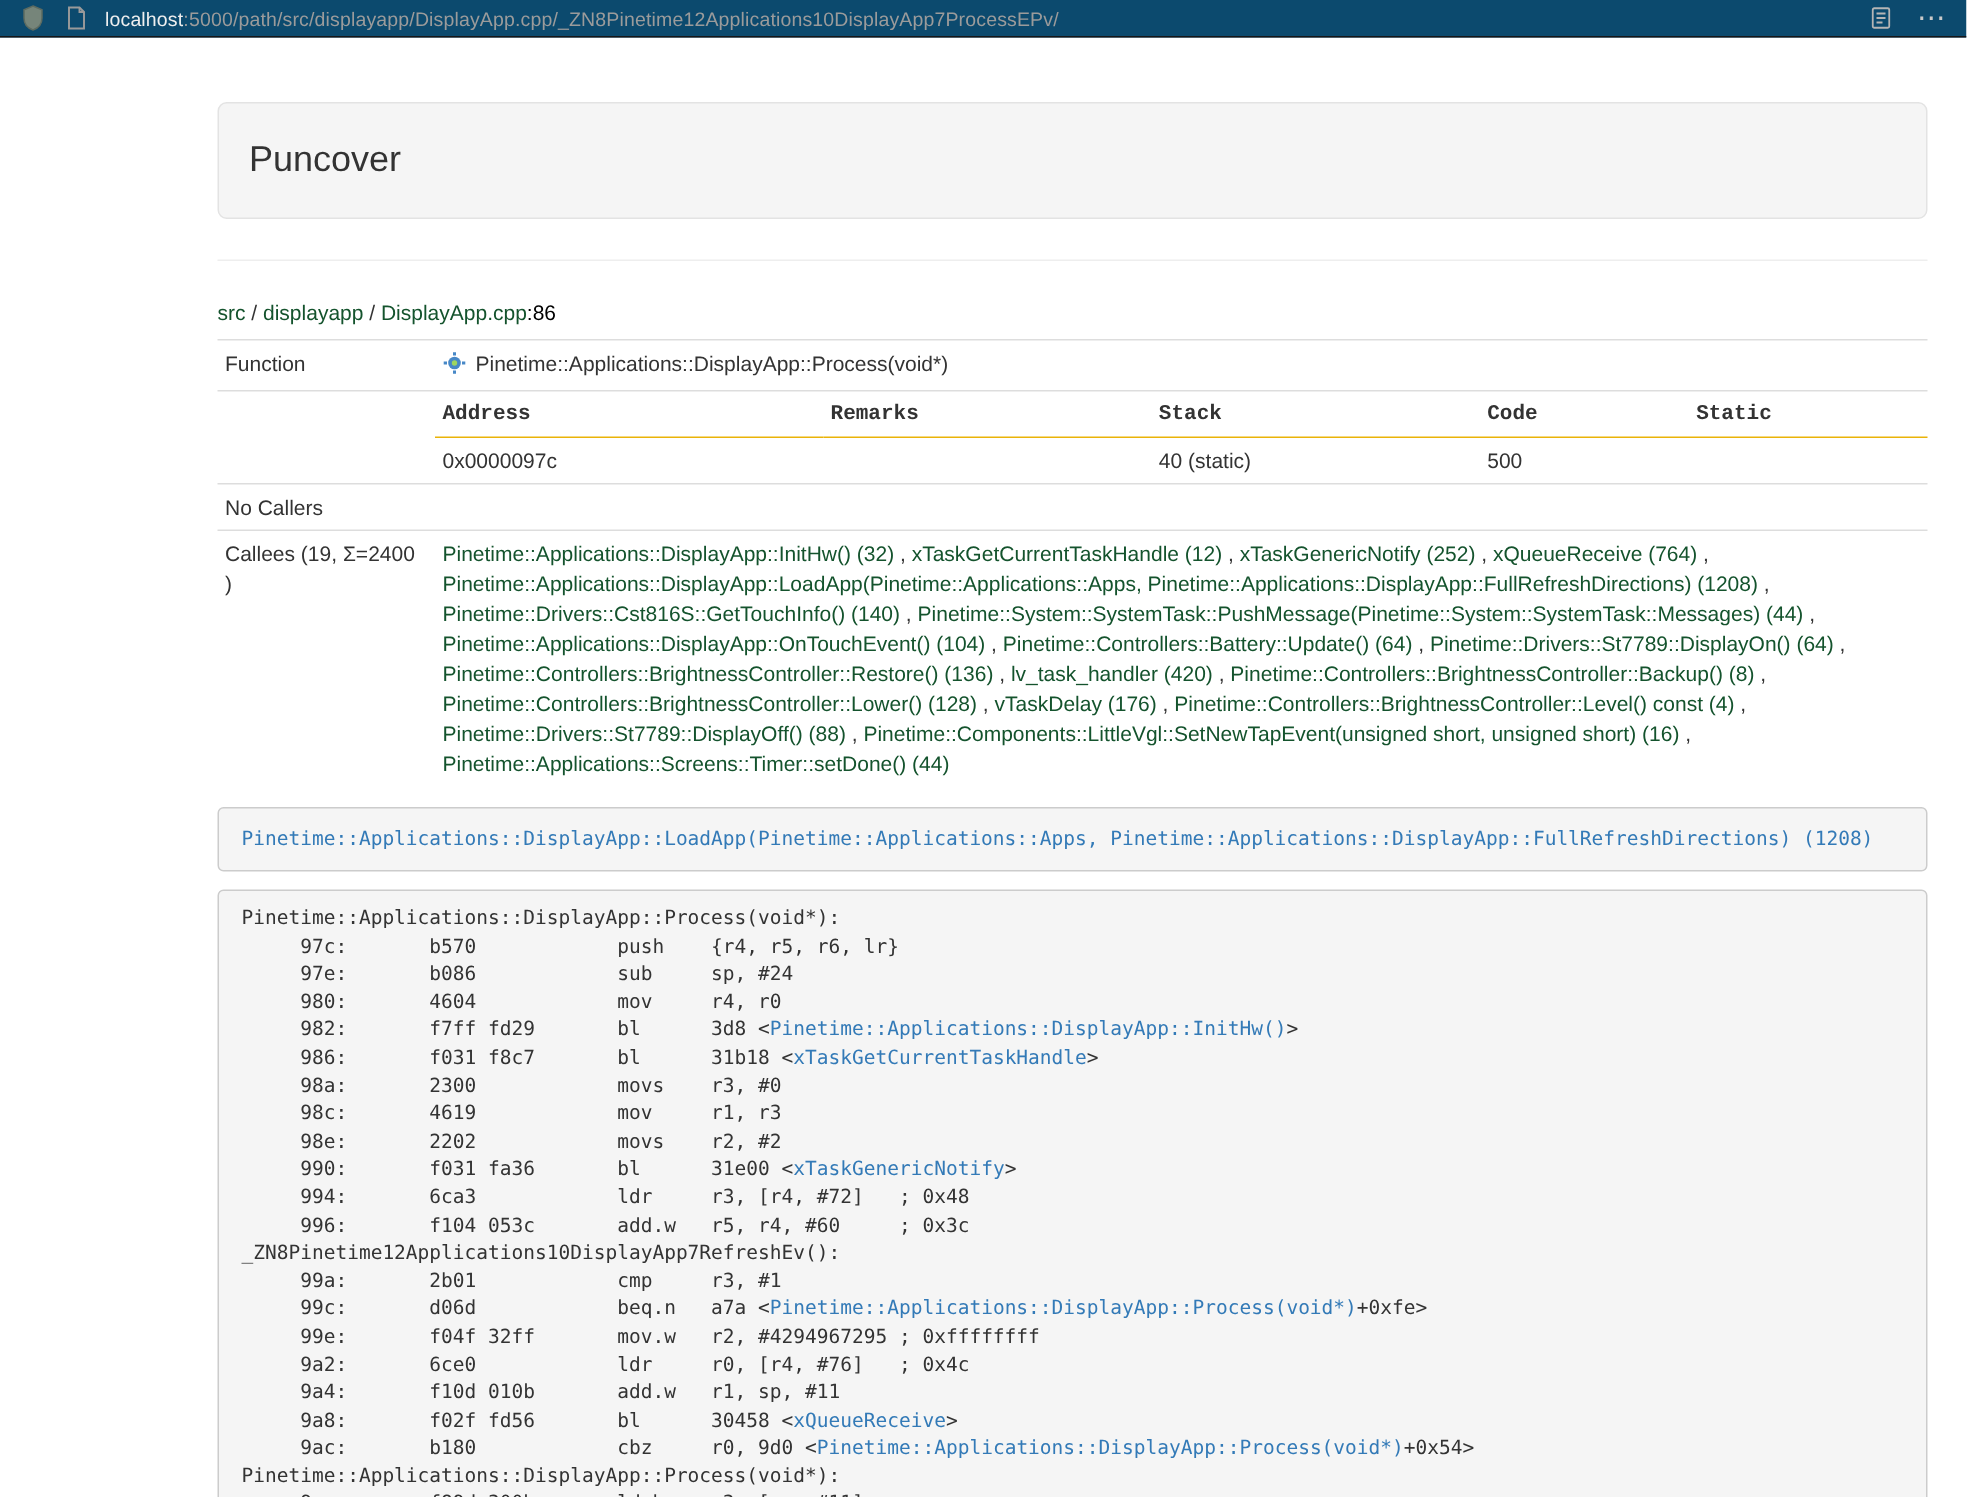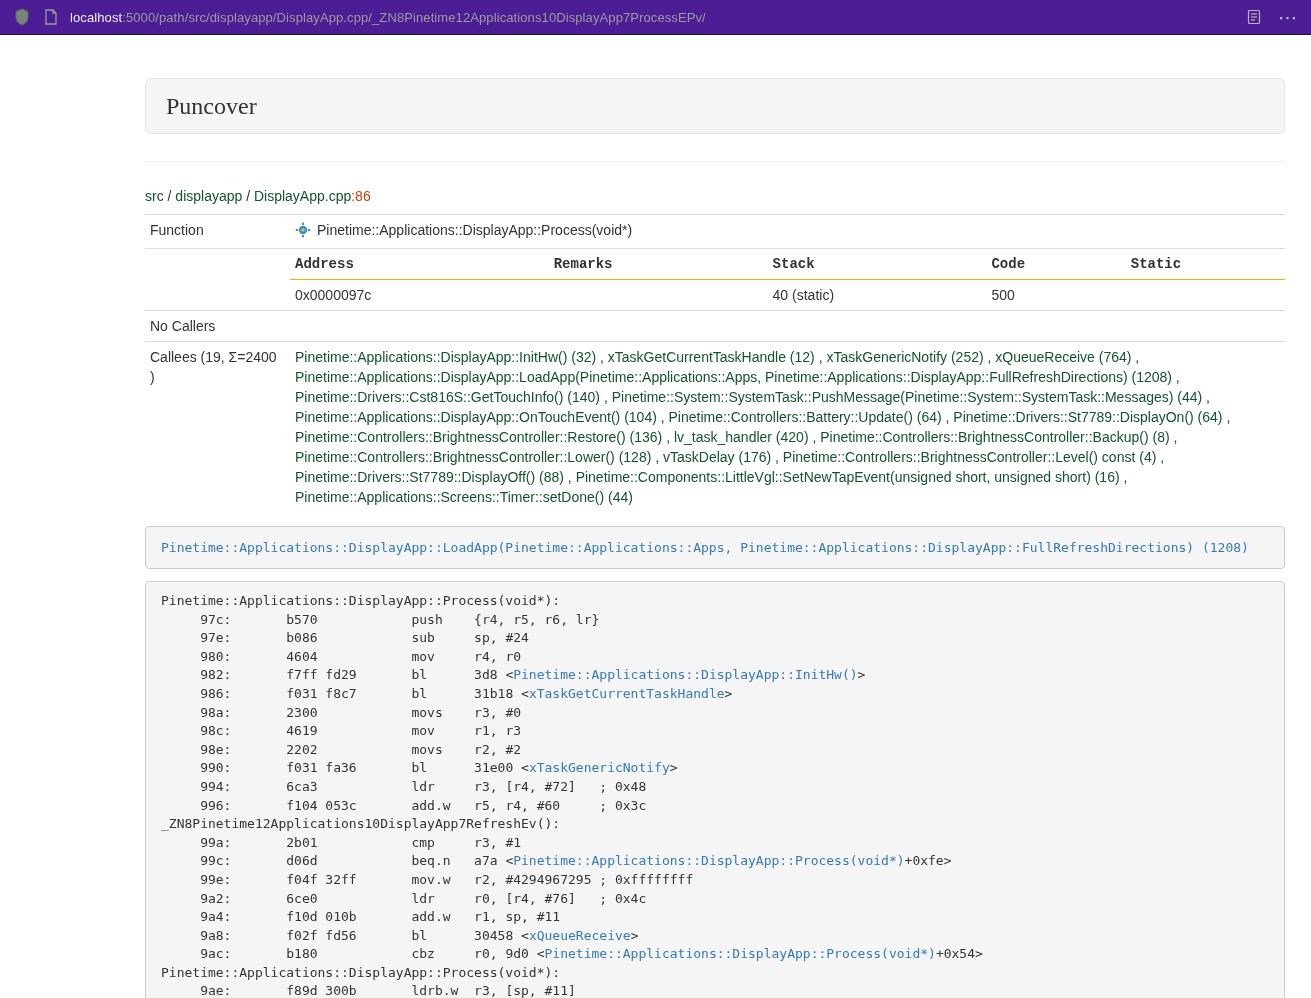--- a/index.html
+++ b/index.html
@@ -4,46 +4,45 @@
 <style>
   * { box-sizing: border-box; }
   html, body { margin:0; padding:0; }
   body {
     width:1311px; height:998px; overflow:hidden;
     background:#ffffff; color:#333;
     font-family:"Liberation Sans", sans-serif; font-size:14px;
   }
   
   .topbar {
-    height:35px; background:#4c1d95; border-bottom:1px solid #161618;
+    height:25px; background:#0c4a6e; border-bottom:1px solid #161618;
     display:flex; align-items:center; padding:0 14px;
   }
   .tb-icon { display:inline-flex; align-items:center; justify-content:center; flex:0 0 auto; }
   .shield-wrap { margin-right:14px; }
   .pageicon-wrap { margin-right:12px; }
   .urlbar {
     flex:1 1 auto; min-width:0; font-size:13px; white-space:nowrap; overflow:hidden;
     color:#9b9b9b; letter-spacing:0.1px;
   }
   .url-host { color:#efefef; }
   .reader-wrap { margin-left:12px; }
   .menudots { color:#c9c9c9; font-size:19px; line-height:1; margin-left:16px; cursor:default; }
   
   .container { width:1140px; margin-left:145px; padding-top:43px; }
   .jumbotron {
     background:#f5f5f5; border:1px solid #e3e3e3; border-radius:6px;
-    padding:14px 20px;
-    font-family:Liberation Serif, serif;
+    padding:25px 20px;
   }
   .jumbotron h1 { margin:0; font-size:24px; font-weight:500; color:#333; line-height:26px; }
   hr.divider { border:none; border-top:1px solid #eee; margin:27px 0 26px; }
   .breadcrumb { margin:0 0 10px; font-size:14px; }
   a { color:#14532d; text-decoration:none; }
   .bc-sep { color:#333; }
-  .bc-line { color:#c2410c; }
+  .bc-line { color:#000000; }
   
   table.tbl { width:100%; border-collapse:collapse; }
   .tbl th, .tbl td {
     padding:5px; text-align:left; vertical-align:top;
     border-top:1px solid #ddd; line-height:20px; font-size:14px;
   }
   .tbl > tbody > tr > th { width:145px; font-weight:normal; color:#333; }
   td.nopad { padding:0; }
   table.inner { width:100%; border-collapse:collapse; }
   .inner thead th { border-top:none; border-bottom:0; font-weight:bold; padding:5px;font-family:Liberation Mono, monospace; }

